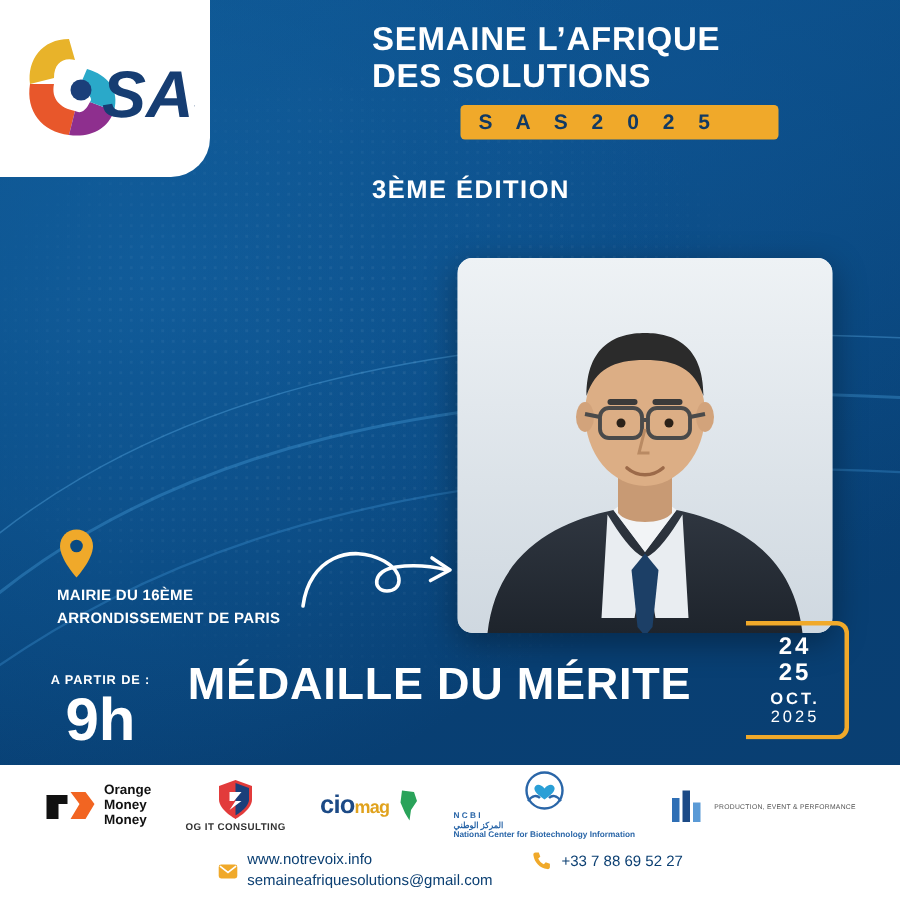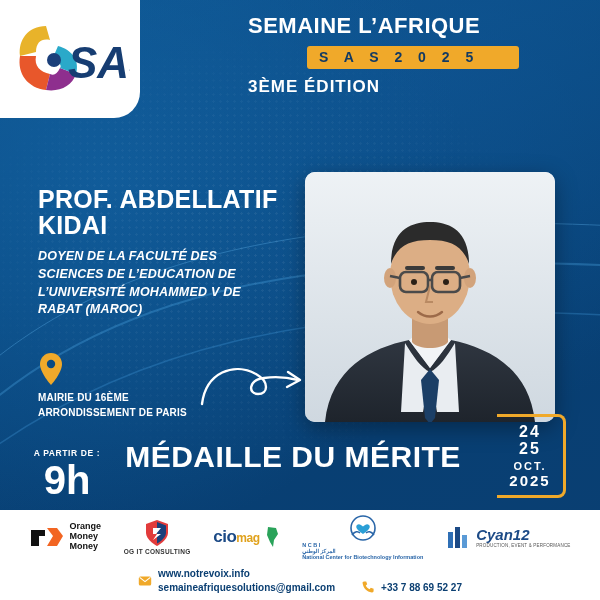--- a/index.html
+++ b/index.html
@@ -47,21 +47,21 @@
   .h-line1{
     font-size:22px;font-weight:bold;letter-spacing:.5px;line-height:1.12;
     text-transform:uppercase;
   }
   .h-pill{
     margin:7px auto 0;display:block;width:200px;
     background:#f0a92a;color:#123a63;border-radius:3px;
     font-size:14px;font-weight:bold;letter-spacing:6px;padding:3px 0 4px 12px;
   }
   .h-edition{
-    margin-top:8px;font-size:17px;font-weight:bold;letter-spacing:1px;
+    margin-top:24px;font-size:17px;font-weight:bold;letter-spacing:1px;
   }
 
   
   .speaker{
     position:absolute;left:38px;top:186px;width:255px;color:#fff;
   }
   .sp-name{
     font-size:25px;font-weight:bold;line-height:1.04;letter-spacing:.3px;
     text-transform:uppercase;
   }
@@ -100,21 +100,21 @@
   }
 
   
   .dates{
     position:absolute;right:34px;top:414px;width:66px;color:#fff;text-align:center;
     border-right:3px solid #f0a92a;border-top:3px solid #f0a92a;border-bottom:3px solid #f0a92a;
     border-radius:0 8px 8px 0;padding:6px 0 6px 0;
   }
   .dates .d{font-size:16px;font-weight:bold;line-height:1.08;letter-spacing:2px}
   .dates .m{font-size:11px;font-weight:bold;letter-spacing:2px;margin-top:2px}
-  .dates .y{font-size:15px;font-weight:bold;letter-spacing:2px}
+  .dates .y{font-size:11px;font-weight:normal;letter-spacing:2px}
 
   
   .footer{
     position:absolute;left:0;bottom:0;width:600px;height:90px;background:#fff;margin-top:32px;
   }
   .sponsors{
     position:absolute;left:0;top:6px;width:600px;height:42px;
     display:flex;align-items:center;justify-content:space-around;padding:0 18px;box-sizing:border-box;
   }
   .sp{display:flex;align-items:center;gap:4px;color:#1a1a1a}
@@ -123,22 +123,22 @@
   .sp-ogit .txt{font-size:6.5px;font-weight:bold;letter-spacing:.3px;color:#333}
   .sp-cio .txt{font-size:17px;font-weight:bold;color:#1c4a86;letter-spacing:-.5px}
   .sp-cio .txt i{color:#e0a21d;font-style:normal;font-size:12px}
   .sp-ncbi{flex-direction:column;gap:1px}
   .sp-ncbi .txt{font-size:5.5px;color:#2a66a8;font-weight:bold}
   .sp-cyan .txt{font-size:15px;font-weight:bold;color:#1c4a86;font-style:italic}
   .sp-cyan .sub{font-size:4.5px;color:#555;letter-spacing:.2px}
 
   .contact{
     position:absolute;left:0;bottom:6px;width:600px;
-    display:flex;align-items:flex-end;justify-content:center;gap:26px;
-    font-size:10px;font-weight:bold;color:#0b3f72;
+    display:flex;align-items:flex-start;justify-content:center;gap:26px;
+    font-size:10px;font-weight:normal;color:#0b3f72;
   }
   .contact .grp{display:flex;align-items:center;gap:6px}
   .contact .lines{display:flex;flex-direction:column;line-height:1.35}
   .ic{display:inline-block;vertical-align:middle}
 </style>
 </head>
 <body>
 
 <div class="poster">
 
@@ -159,37 +159,26 @@
         <path d="M66,58 C70,44 62,34 48,30 L42,44 C50,46 52,50 50,52 Z" fill="#2aa9c9"></path>
         <circle cx="44" cy="44" r="7" fill="#1b3f7a"></circle>
       </g>
       <text x="58" y="62" font-family="Liberation Sans, sans-serif" font-size="44" font-weight="bold" font-style="italic" fill="#163d72">SAS</text>
     </svg>
   </div>
 
   <div class="header">
     <div class="h-line1">
       <span>SEMAINE L’AFRIQUE</span><br>
+      <span>DES SOLUTIONS</span>
     </div>
     <span class="h-pill">S A S   2 0 2 5</span>
     <div class="h-edition">3ÈME ÉDITION</div>
   </div>
 
-  <div class="speaker">
-    <div class="sp-name">
-      <span>PROF. ABDELLATIF</span>
-      <span class="l2">KIDAI</span>
-    </div>
-    <div class="sp-role">
-      <span>DOYEN DE LA FACULTÉ DES</span><br>
-      <span>SCIENCES DE L’EDUCATION DE</span><br>
-      <span>L’UNIVERSITÉ MOHAMMED V DE</span><br>
-      <span>RABAT (MAROC)</span>
-    </div>
-  </div>
 
   <div class="photo-frame">
     <svg viewBox="0 0 250 250">
       <defs>
         <linearGradient id="bgph" x1="0" y1="0" x2="0" y2="1">
           <stop offset="0%" stop-color="#eef2f5"></stop>
           <stop offset="100%" stop-color="#cfd8e0"></stop>
         </linearGradient>
         <linearGradient id="suit" x1="0" y1="0" x2="0" y2="1">
           <stop offset="0%" stop-color="#2f3640"></stop>
@@ -313,23 +302,20 @@
         </div>
       </div>
 
       <div class="sp sp-cyan">
         <svg width="26" height="26" viewBox="0 0 26 26">
           <rect x="2" y="8" width="5" height="16" fill="#2f6fb5"></rect>
           <rect x="9" y="3" width="5" height="21" fill="#1c4a86"></rect>
           <rect x="16" y="11" width="5" height="13" fill="#5a9ad6"></rect>
         </svg>
         <div>
-          <div class="txt">
-            <span>Cyan</span><span>12</span>
-          </div>
           <div class="sub">PRODUCTION, EVENT &amp; PERFORMANCE</div>
         </div>
       </div>
 
     </div>
 
     <div class="contact">
       <div class="grp">
         <svg class="ic" width="14" height="14" viewBox="0 0 14 14">
           <rect x="0.8" y="2.4" width="12.4" height="9.2" rx="1.6" fill="#f0a92a"></rect>

